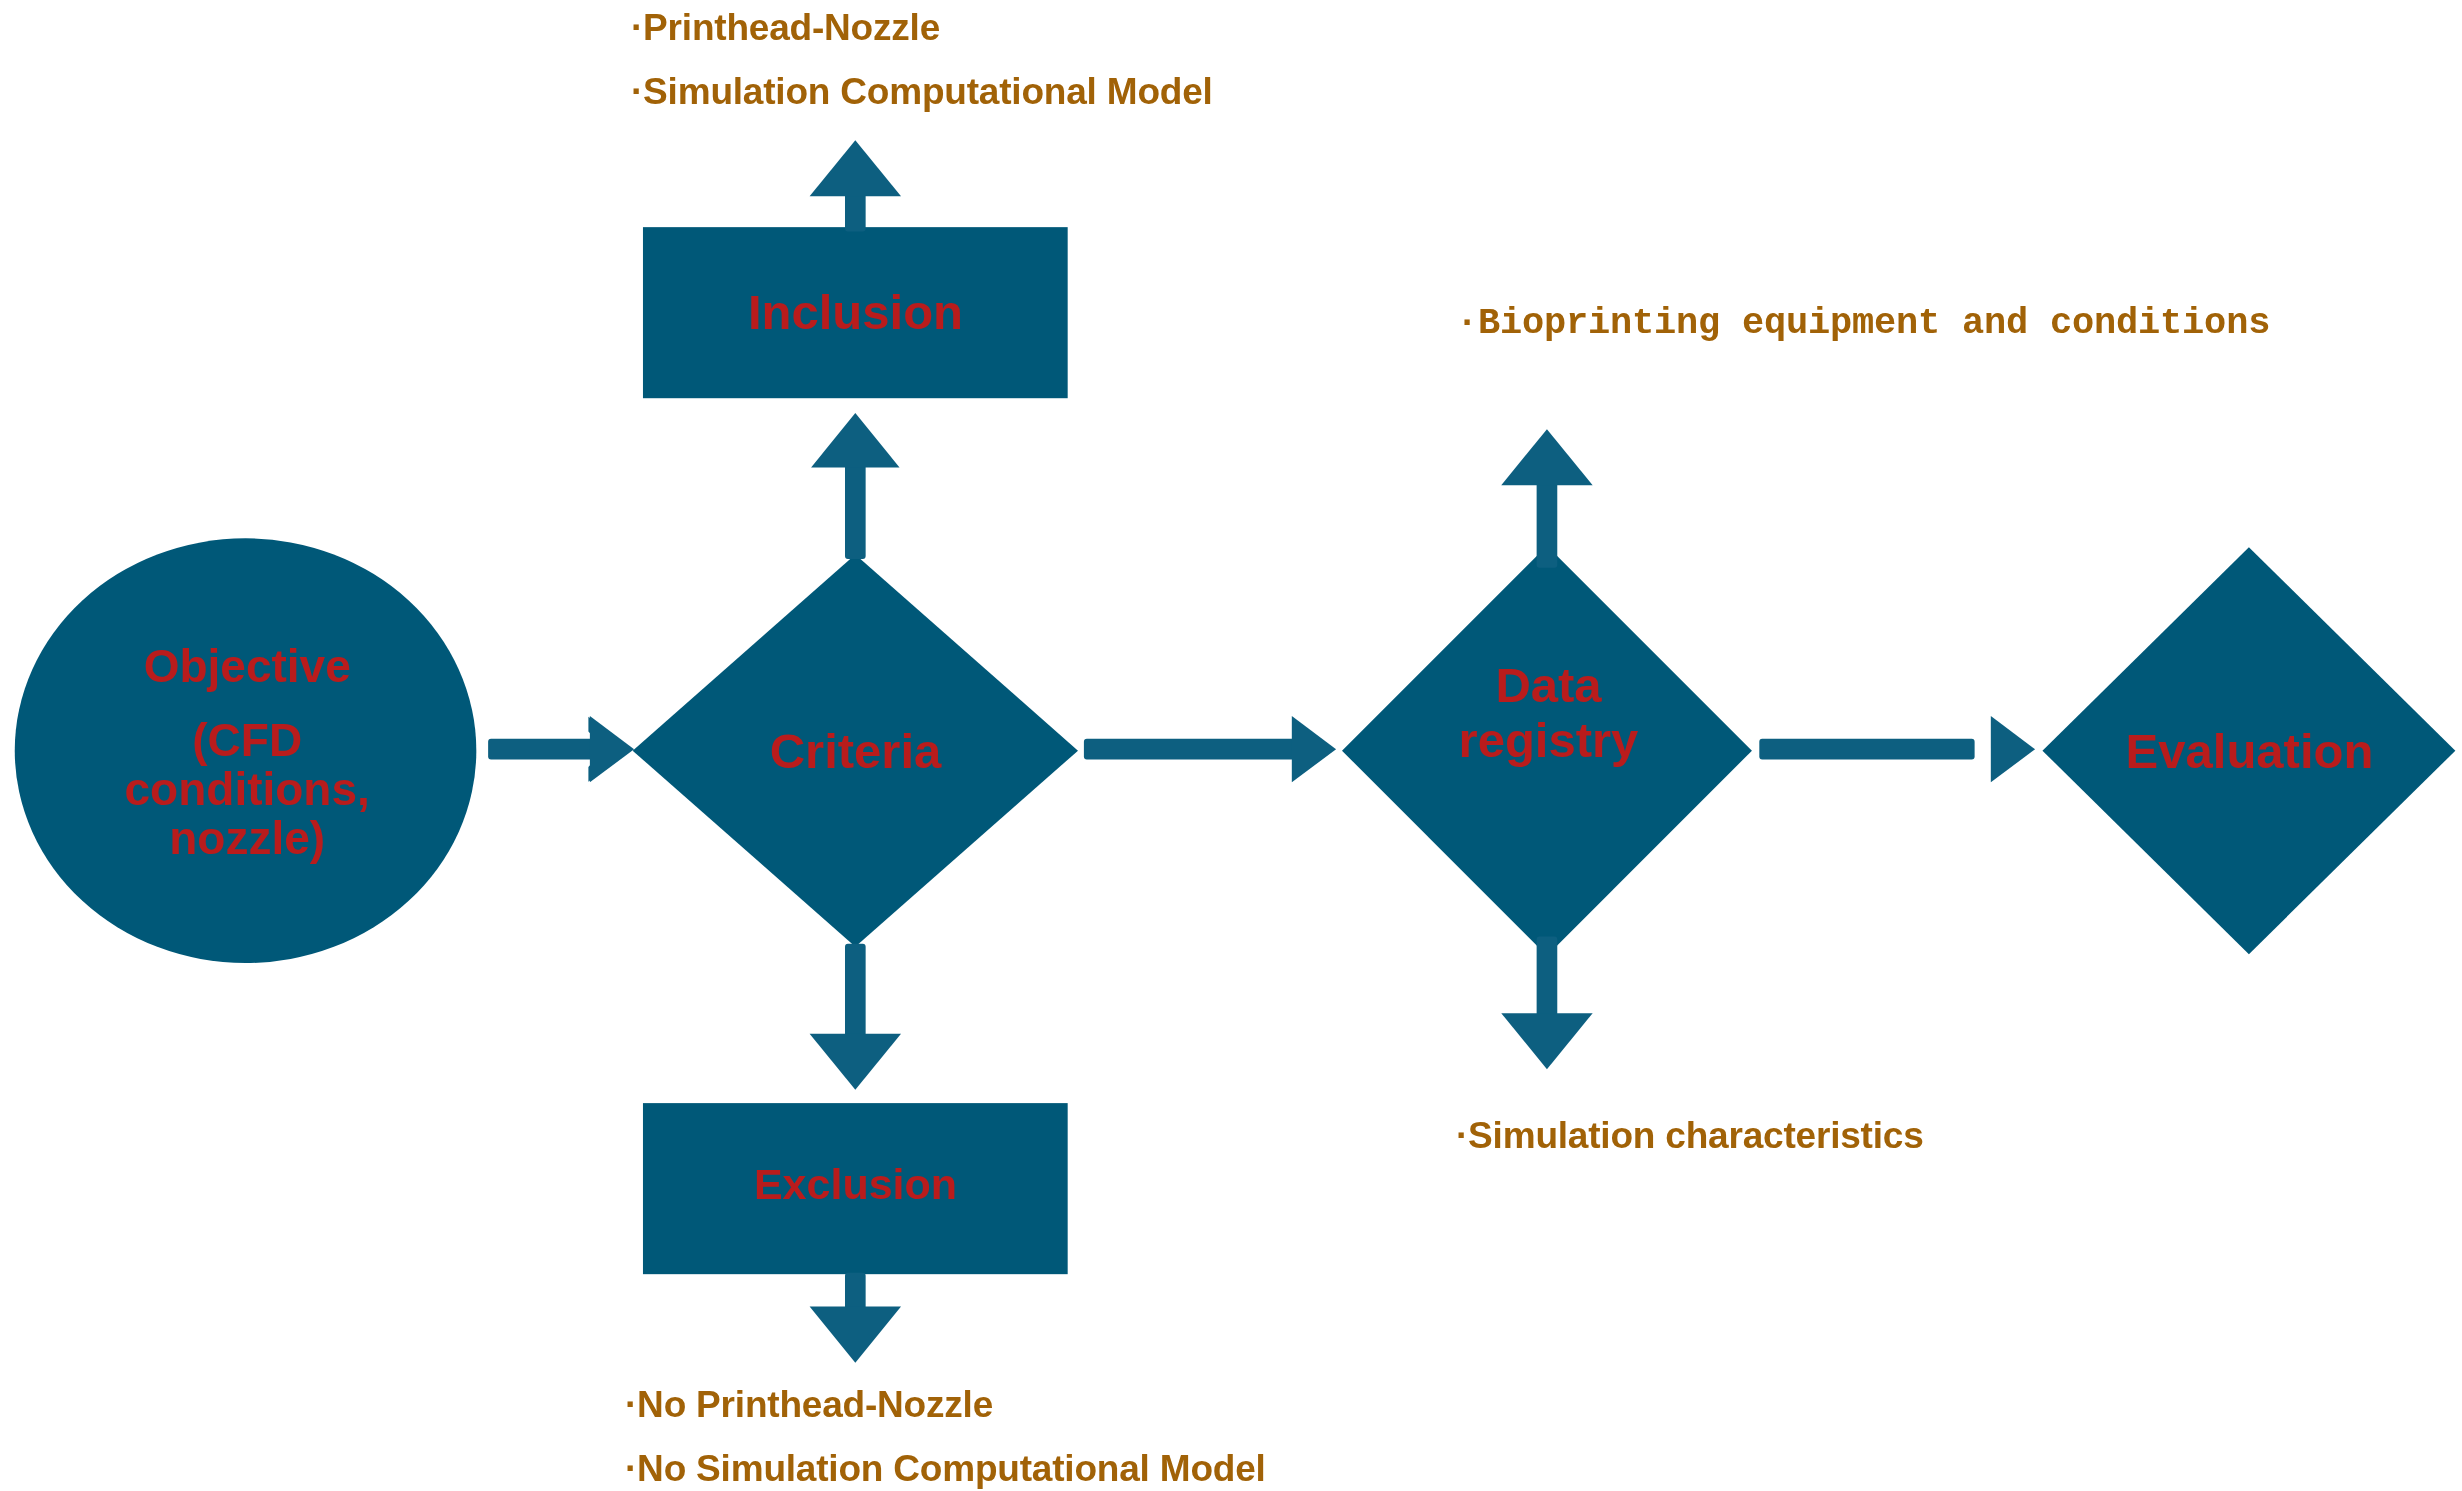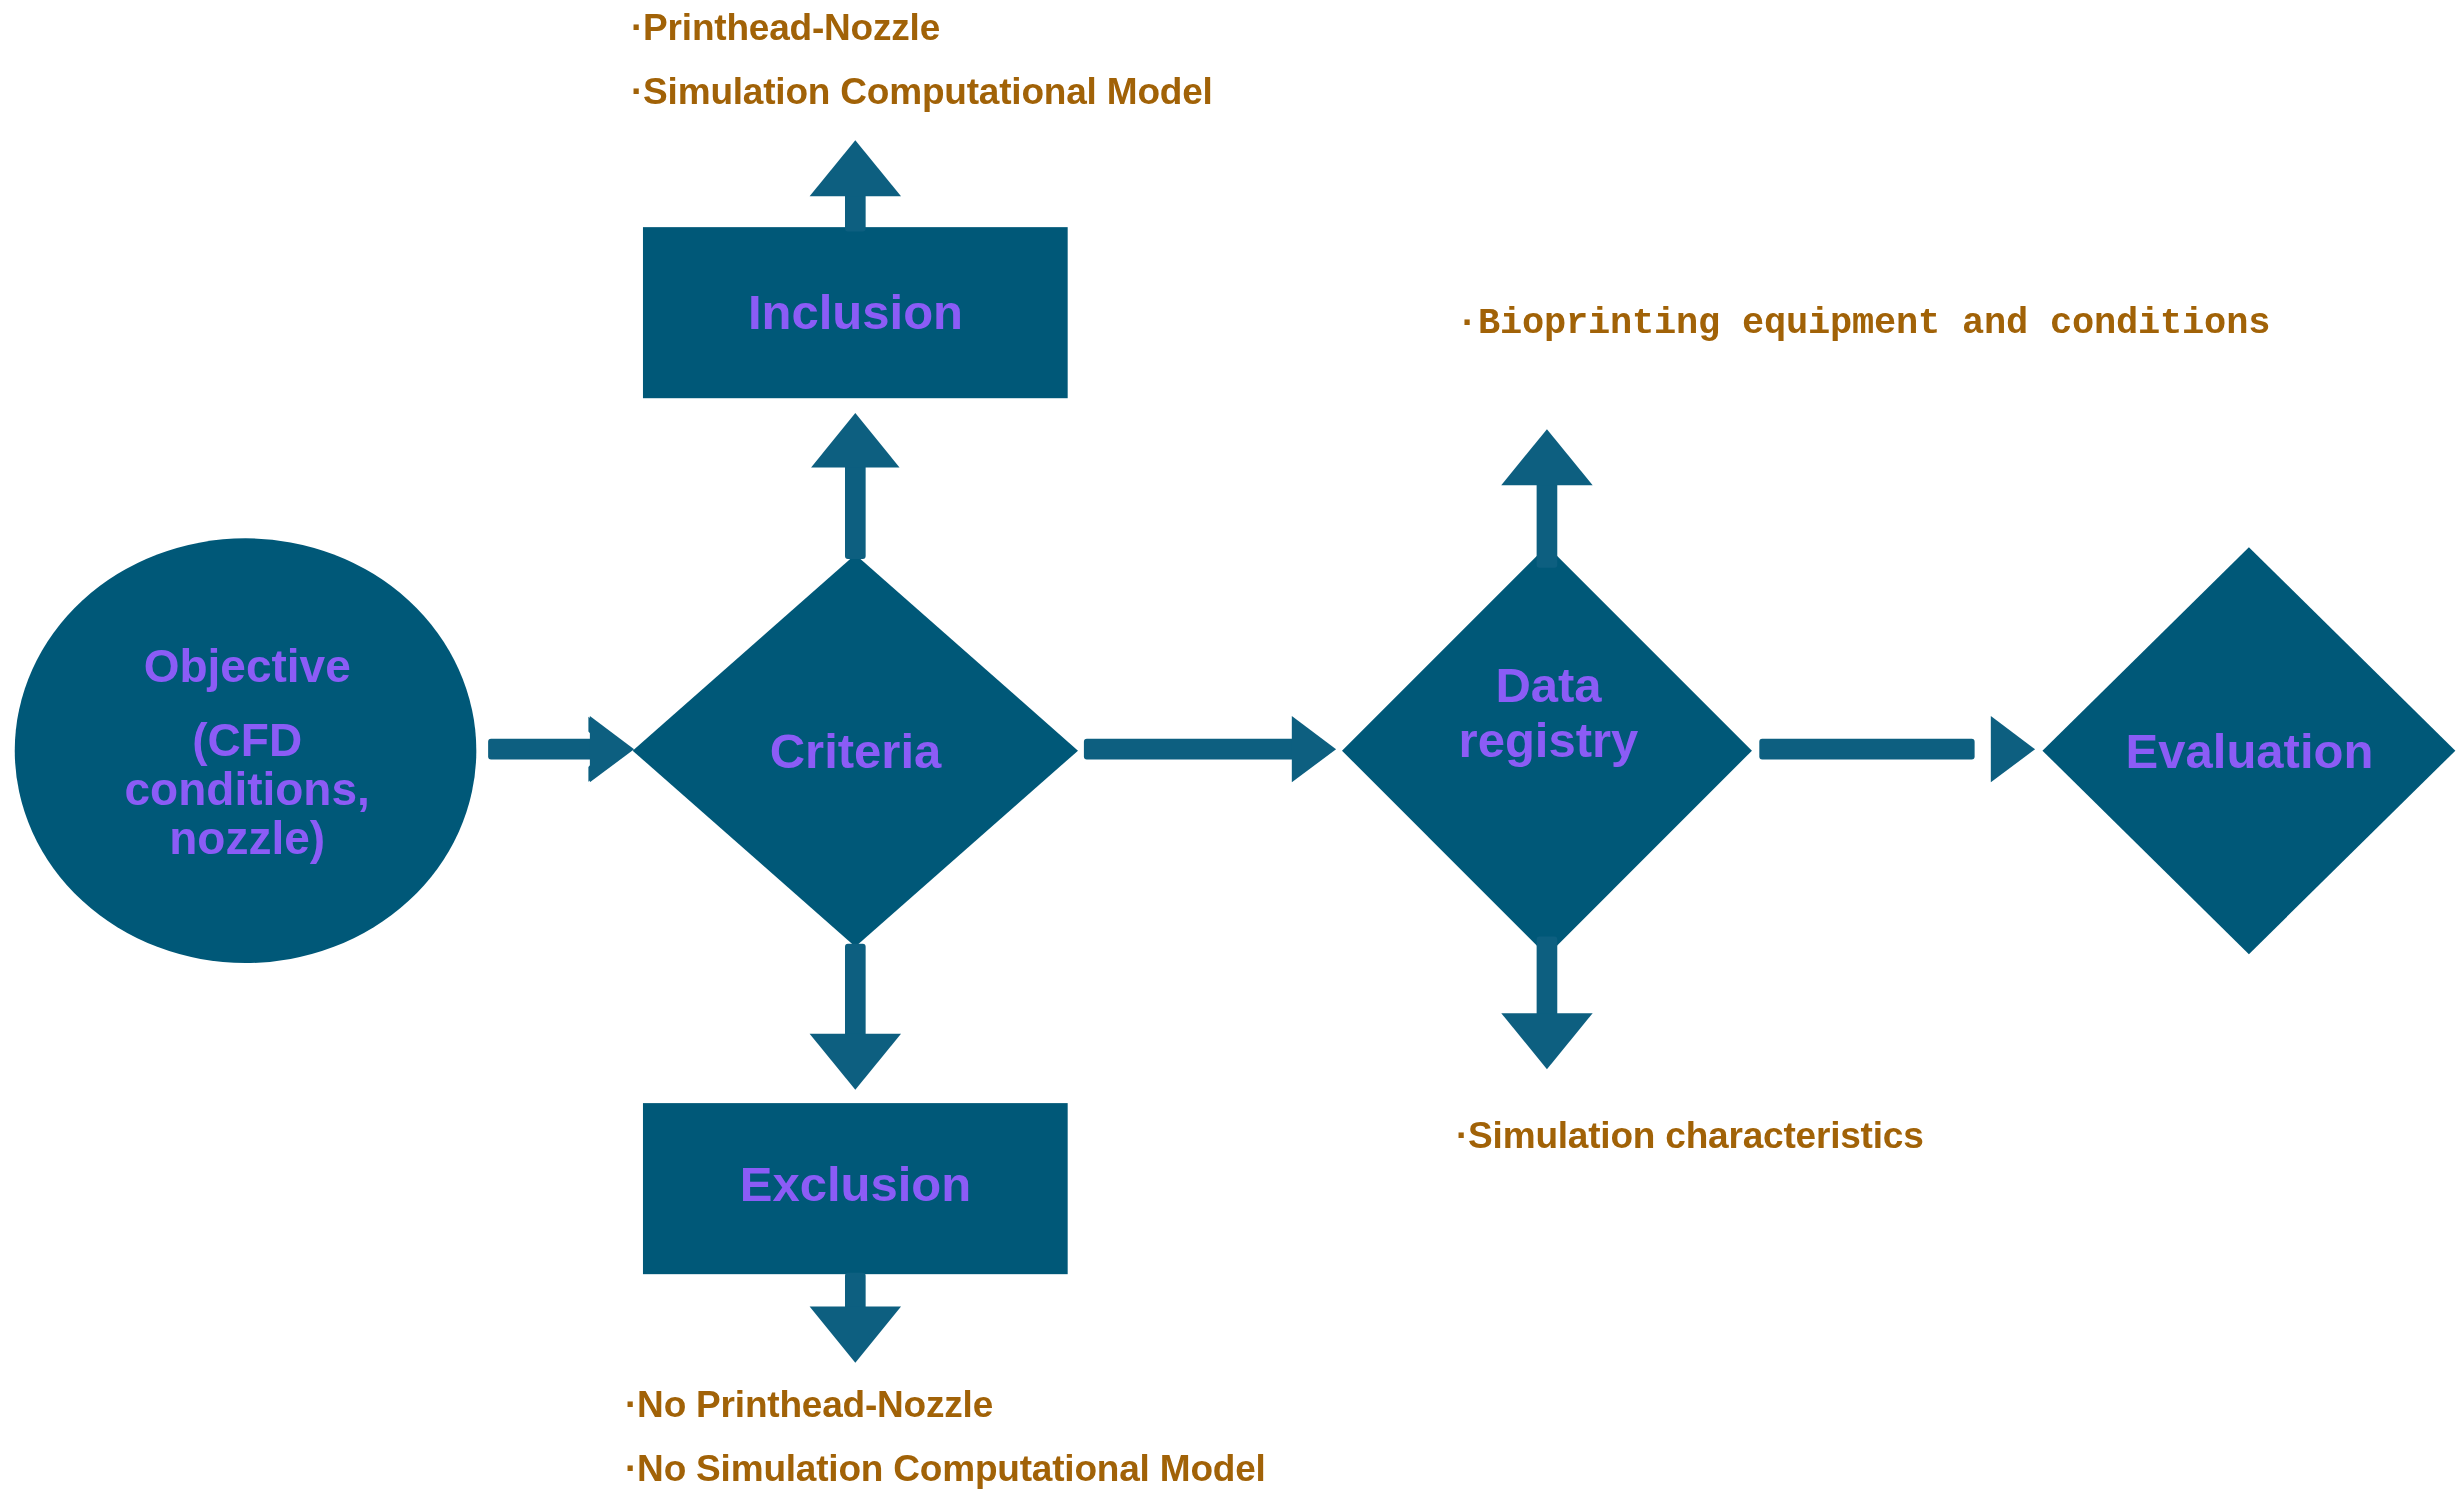--- a/index.html
+++ b/index.html
@@ -22,21 +22,21 @@
     position: absolute;
     left: 0;
     top: 0;
     width: 2462px;
     height: 1491px;
   }
 
   
   .node-label {
     position: absolute;
-    color: #8b5cf6;
+    color: #b91c1c;
     font-family: "Liberation Sans", sans-serif;
     font-weight: bold;
     text-align: center;
     line-height: 1.05;
     white-space: pre-line;
     pointer-events: none;
     display: flex;
     flex-direction: column;
     align-items: center;
     justify-content: center;
@@ -66,21 +66,21 @@
     width: 425px;
     height: 171px;
     font-size: 49px;
   }
 
   .exclusion-label {
     left: 643px;
     top: 1103px;
     width: 425px;
     height: 164px;
-    font-size: 49px;
+    font-size: 43px;
   }
 
   .criteria-label {
     left: 649px;
     top: 708px;
     width: 413px;
     height: 88px;
     font-size: 49px;
   }
 

